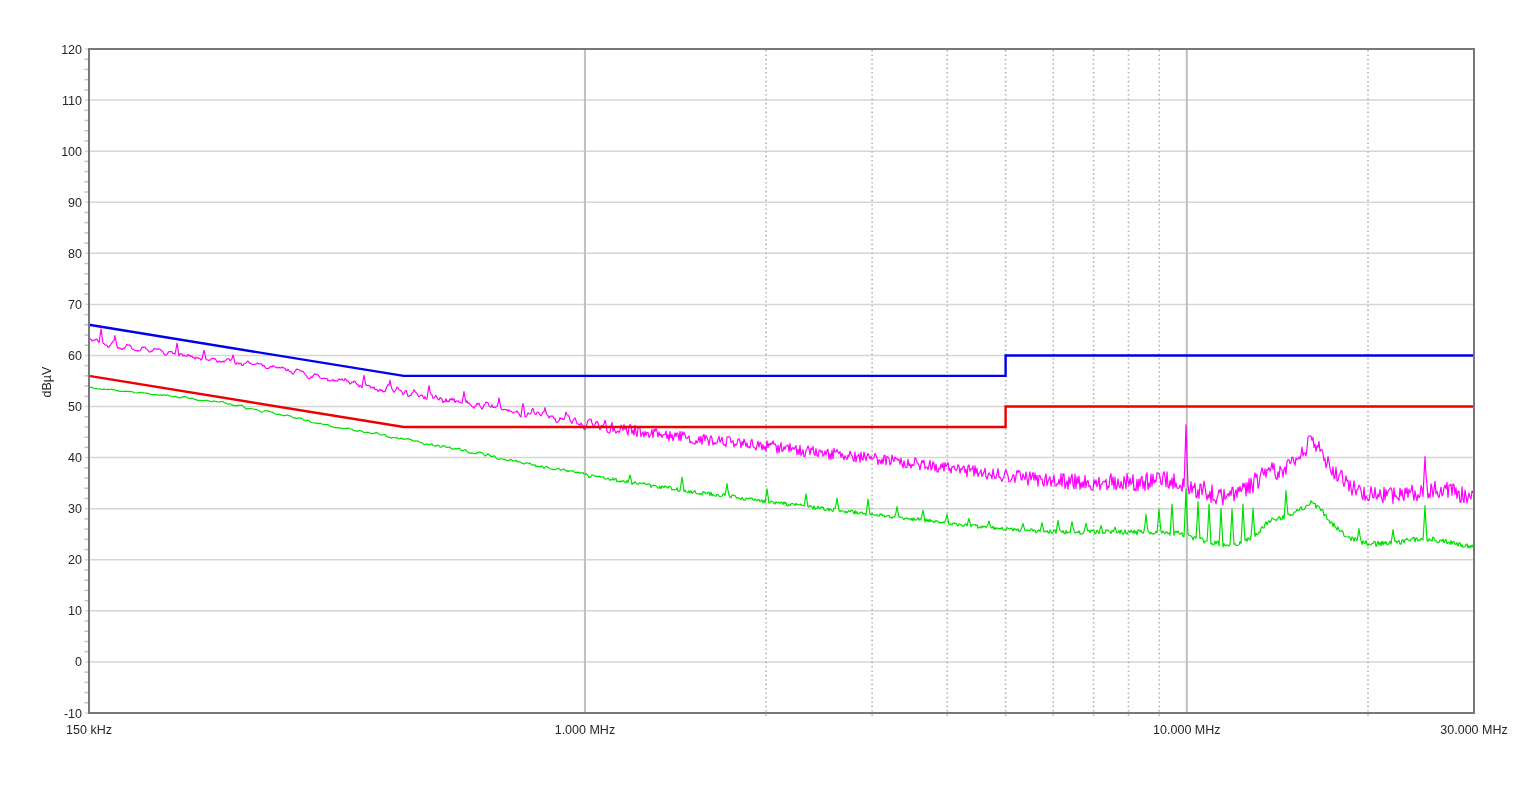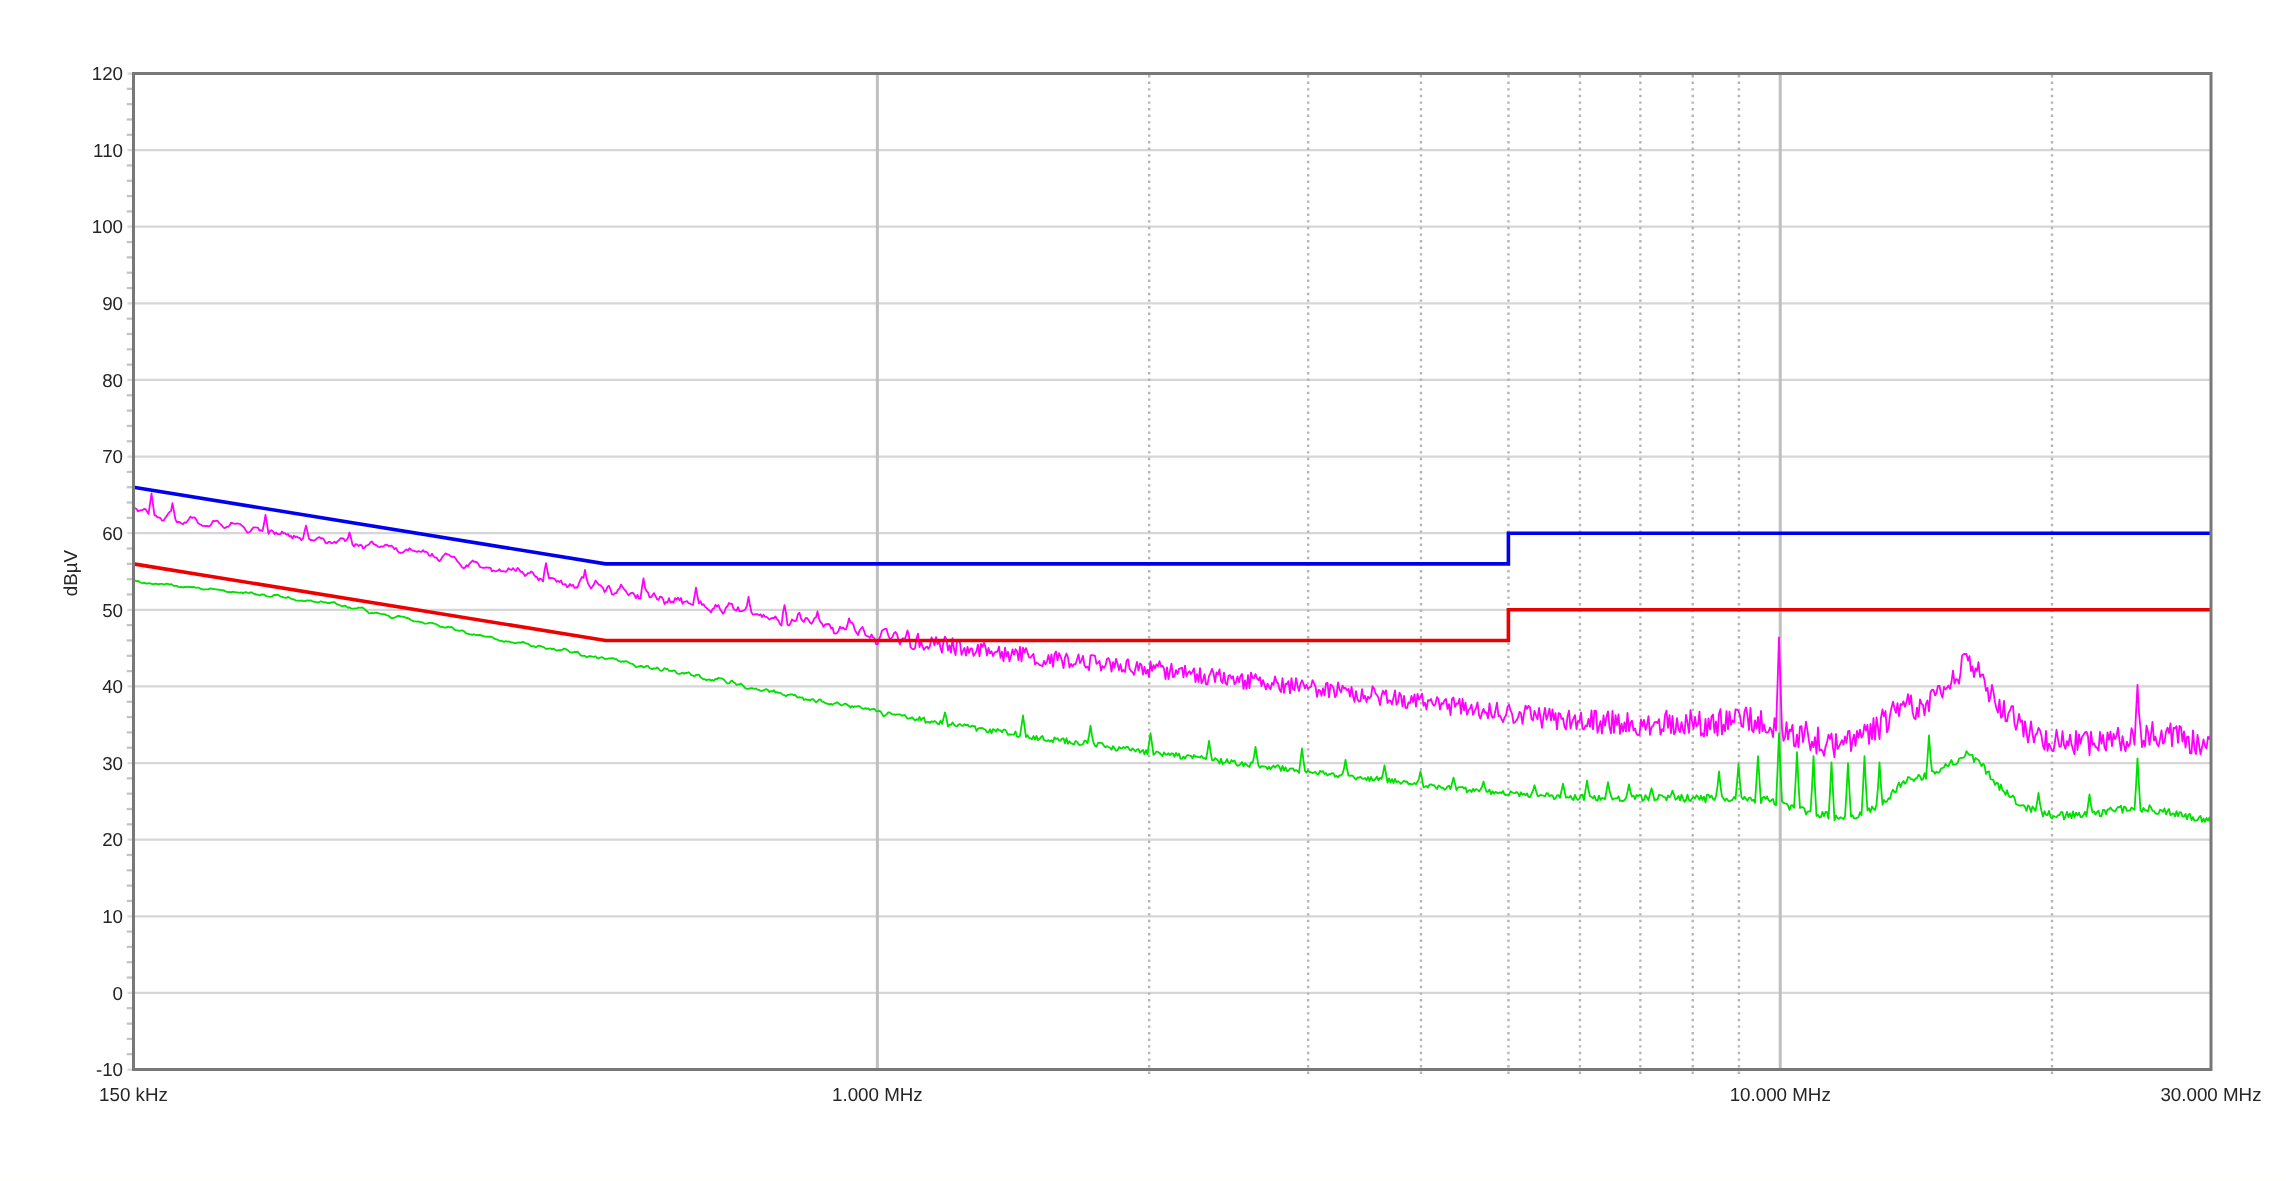--- a/index.html
+++ b/index.html
@@ -1,20 +1,20 @@
 <!DOCTYPE html>
 <html><head>
 <meta charset="utf-8">
 <style>
   html, body { margin: 0; padding: 0; background: #ffffff; }
   .page {
     position: relative;
     width: 1524px;
     height: 787px;
-    background: #fef9c3;
+    background: #84cc16;
     font-family: "Liberation Sans", "DejaVu Sans", sans-serif;
     overflow: hidden;
   }
   .ylabel {
     position: absolute;
     left: 47px;
     top: 382px;
     transform: translate(-50%, -50%) rotate(-90deg);
     font-size: 12.5px;
     color: #262626;

